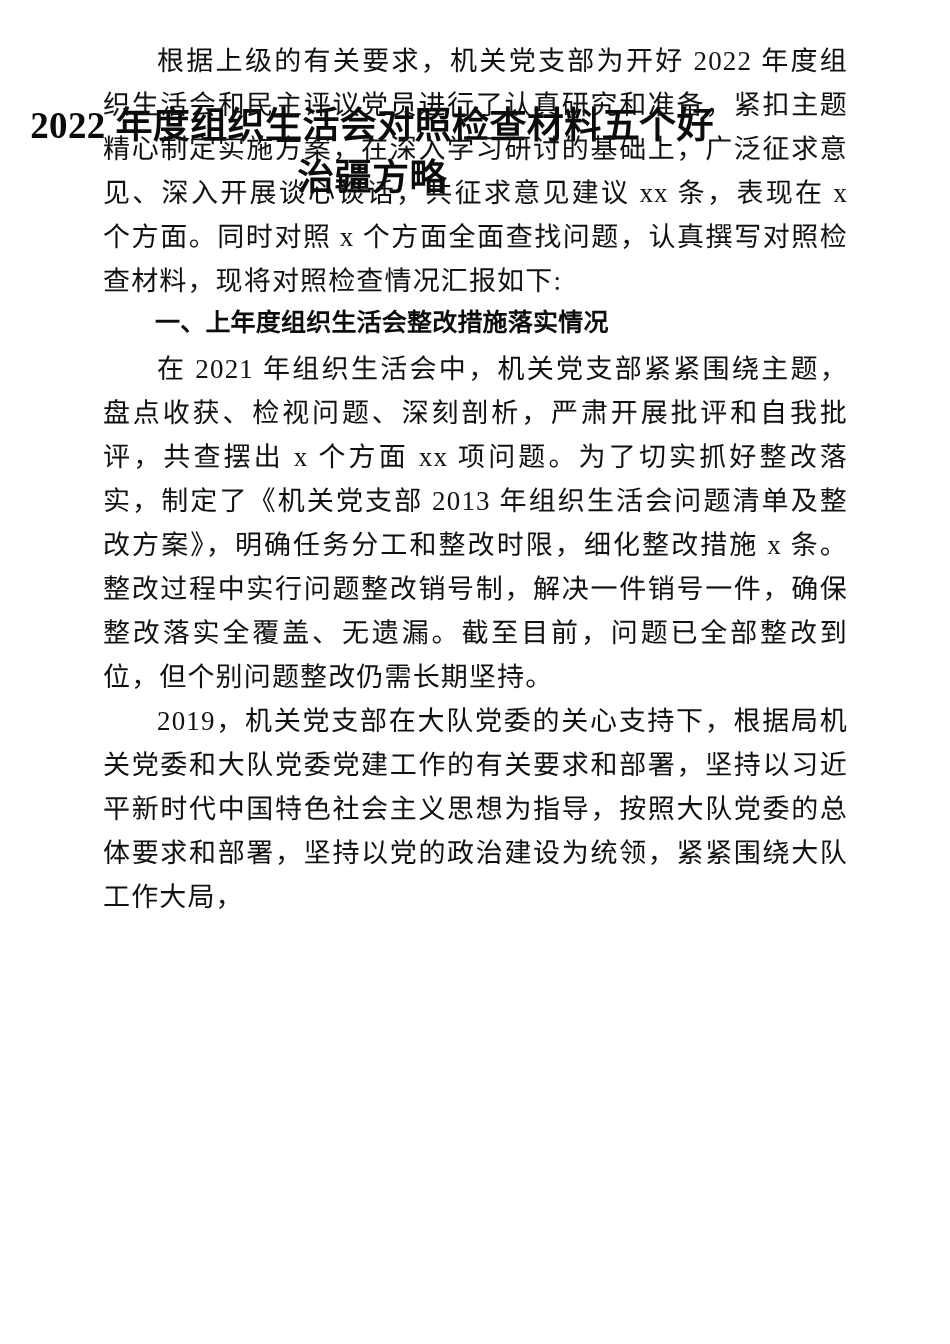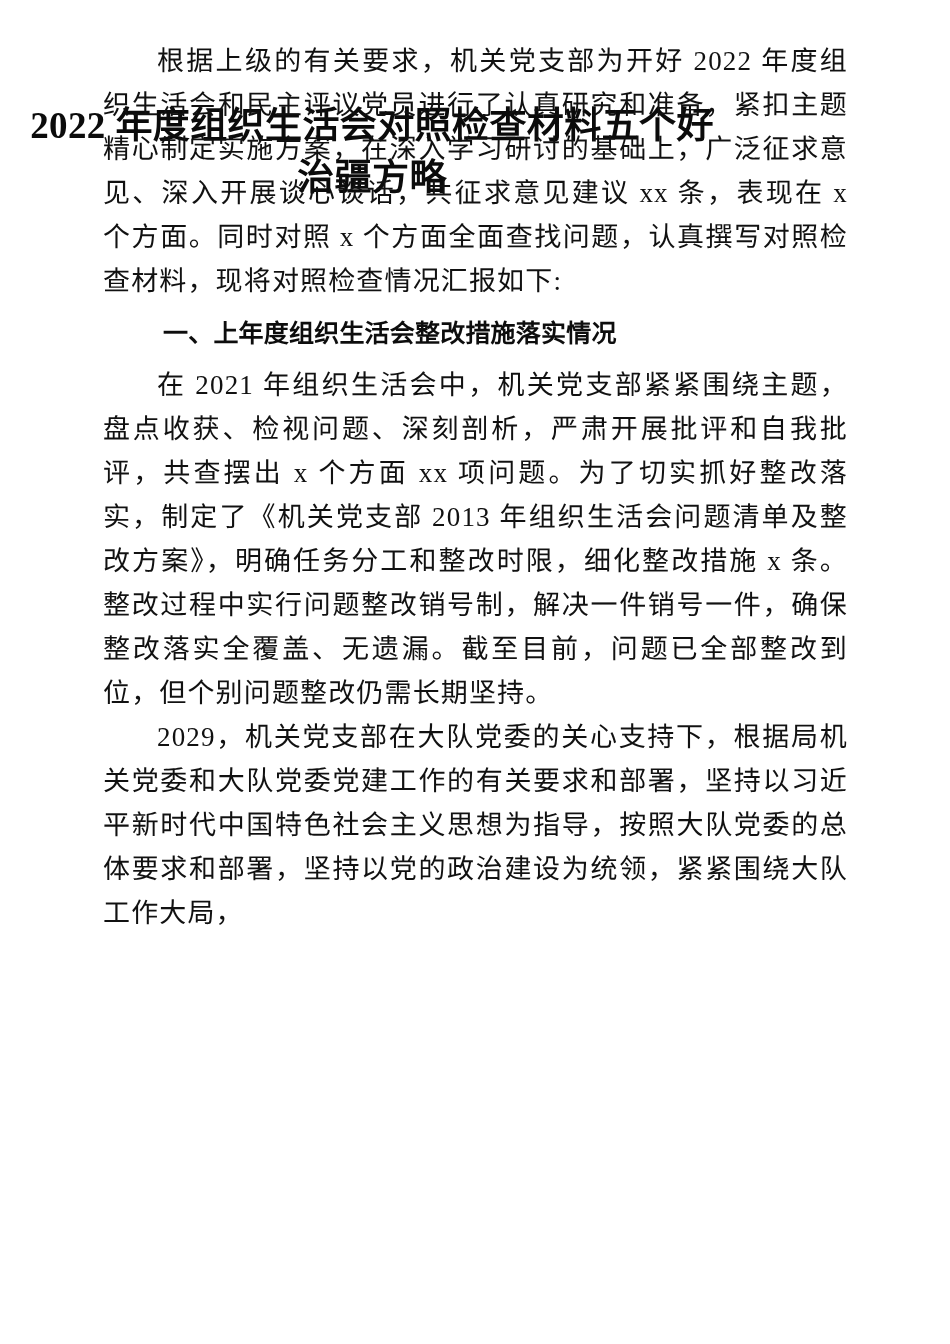--- a/index.html
+++ b/index.html
@@ -37,23 +37,23 @@
     line-height: 52px;
     text-align: center;
     letter-spacing: 0.4px;
     color: #0b0b0b;
     width: 720px;
     margin-left: 12px;
   }
 
   
   .section-heading {
-    margin: 8px;
+    margin: 0;
     padding: 0;
-    font-family: Liberation Sans, sans-serif;
+    font-family: Liberation Mono, monospace;
     font-weight: bold;
     font-size: 25px;
     line-height: 44px;
     letter-spacing: 0.2px;
     text-indent: 52px;
     color: #0d0d0d;
   }
 
   
   .body-para {
@@ -85,16 +85,16 @@
 
     <div class="spacer-title-to-body"></div>
 
     <p class="body-para">根据上级的有关要求，机关党支部为开好 2022 年度组织生活会和民主评议党员进行了认真研究和准备，紧扣主题精心制定实施方案，在深入学习研讨的基础上，广泛征求意见、深入开展谈心谈话，共征求意见建议 xx 条，表现在 x 个方面。同时对照 x 个方面全面查找问题，认真撰写对照检查材料，现将对照检查情况汇报如下:</p>
 
     <h2 class="section-heading">一、上年度组织生活会整改措施落实情况</h2>
 
     <p class="body-para">在 2021 年组织生活会中，机关党支部紧紧围绕主题，盘点收获、检视问题、深刻剖析，严肃开展批评和自我批评，共查摆出 x 个方面 xx 项问题。为了切实抓好整改落实，制定了《机关党支部 2013 年组织生活会问题清单及整改方案》，明确任务分工和整改时限，细化整改措施 x 条。整改过程中实行问题整改销号制，解决一件销号一件，确保整改落实全覆盖、无遗漏。截至目前，问题已全部整改到位，但个别问题整改仍需长期坚持。</p>
 
 
-    <p class="body-para clip-bottom">2029，机关党支部在大队党委的关心支持下，根据局机关党委和大队党委党建工作的有关要求和部署，坚持以习近平新时代中国特色社会主义思想为指导，按照大队党委的总体要求和部署，坚持以党的政治建设为统领，紧紧围绕大队工作大局，</p>
+    <p class="body-para clip-bottom">2019，机关党支部在大队党委的关心支持下，根据局机关党委和大队党委党建工作的有关要求和部署，坚持以习近平新时代中国特色社会主义思想为指导，按照大队党委的总体要求和部署，坚持以党的政治建设为统领，紧紧围绕大队工作大局，</p>
 
   </div>
 </div>
 
 </body></html>

